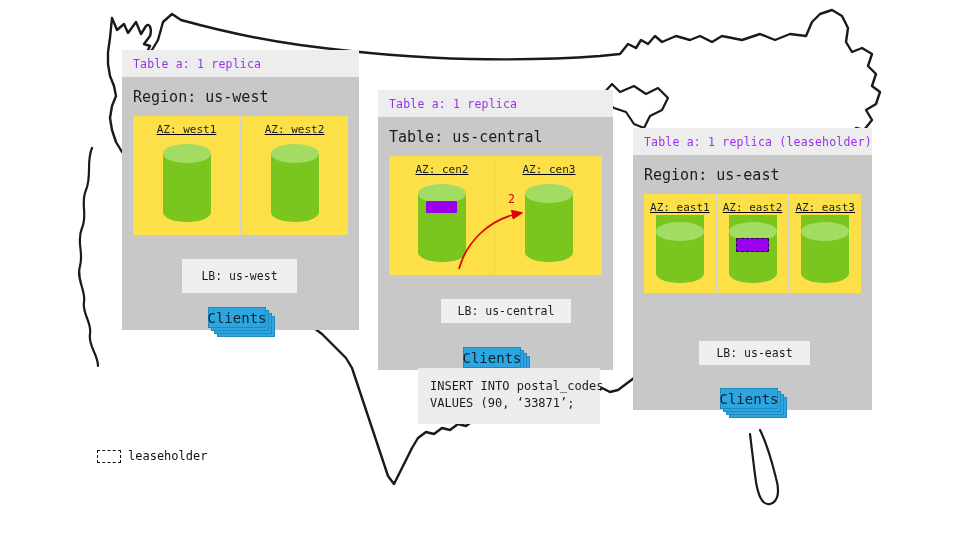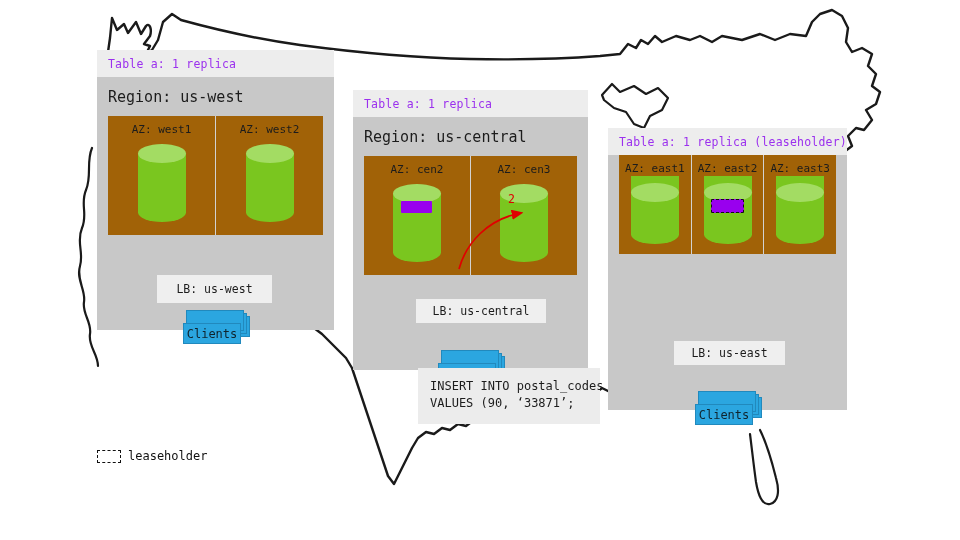--- a/index.html
+++ b/index.html
@@ -4,30 +4,30 @@
 <style>
   html,body{margin:0;padding:0;}
   body{
     width:960px;height:540px;background:#ffffff;overflow:hidden;position:relative;
     font-family:"DejaVu Sans Mono","Liberation Mono",monospace;
   }
   #canvas{position:absolute;left:0;top:0;width:960px;height:540px;}
   #map{position:absolute;left:0;top:0;width:960px;height:540px;pointer-events:none;}
 
   
-  .region{position:absolute;}
+  .region{position:absolute;margin-left:25px;}
   .region-header{
     background:#ededed;color:#9b30ee;font-size:11.5px;
     padding:7px 0 6px 11px;letter-spacing:.2px;white-space:nowrap;
   }
   .region-body{background:#c8c8c8;padding:0 0 0 0;}
   .region-title{
     color:#1c1c1c;font-size:15px;padding:11px 0 10px 11px;white-space:nowrap;
   }
-  .az-row{display:flex;background:#a16207;margin:0 11px;}
+  .az-row{display:flex;background:#fde047;margin:0 11px;text-decoration:underline;}
   .az-cell{
     flex:1;border-right:1px solid #d2d2d2;
     display:flex;flex-direction:column;align-items:center;
     padding:7px 0 10px 0;position:relative;
   }
   .az-cell:last-child{border-right:none;}
   .az-label{font-size:11px;color:#1c1c1c;white-space:nowrap;margin-bottom:8px;}
 
   
   .cyl{position:relative;}
@@ -48,23 +48,23 @@
   .lb{
     position:absolute;background:#efefef;
     font-size:11.5px;color:#1c1c1c;white-space:nowrap;
     display:flex;align-items:center;justify-content:center;
   }
 
   
   .clients{position:absolute;}
   .clients .sheet{position:absolute;background:#2ba6e0;border:1px solid #2189bd;}
   .clients .front{
-    position:absolute;left:0;top:16px;background:#2ba6e0;border:1px solid #2189bd;
+    position:absolute;left:0;top:0;background:#2ba6e0;border:1px solid #2189bd;
     display:flex;align-items:center;justify-content:center;
-    font-size:12px;color:#10242e;
+    font-size:14px;color:#10242e;
   }
 
   
   .sql{
     position:absolute;background:#ececec;color:#1c1c1c;
     font-size:12px;line-height:1.45;padding:10px 0 10px 12px;white-space:pre;
   }
 
   
   .arrow-num{
@@ -150,35 +150,35 @@
           <div class="az-label">AZ: west2</div>
           <div class="cyl" style="width:48px;height:78px;">
             <div class="body" style="height:68px;"></div>
             <div class="top" style="height:19px;"></div>
           </div>
         </div>
 
 
       </div>
 
-      <div class="lb" style="left:60px;top:198px;width:115px;height:28px;">LB: us-west</div>
+      <div class="lb" style="left:60px;top:182px;width:115px;height:34px;">LB: us-west</div>
 
       <div class="clients" style="left:86px;top:230px;width:66px;height:28px;">
         <div class="sheet" style="left:9px;top:9px;width:56px;height:19px;"></div>
         <div class="sheet" style="left:6px;top:6px;width:56px;height:19px;"></div>
         <div class="sheet" style="left:3px;top:3px;width:56px;height:19px;"></div>
         <div class="front" style="width:56px;height:19px;">Clients</div>
       </div>
     </div>
   </div>
 
   <div class="region" id="r-central" style="left:353px;top:90px;width:235px;">
     <div class="region-header">Table a: 1 replica</div>
     <div class="region-body" style="height:253px;position:relative;">
-      <div class="region-title">Region: us-central</div>
+      <div class="region-title">Table: us-central</div>
       <div class="az-row" style="height:119px;">
 
 
         <div class="az-cell">
           <div class="az-label">AZ: cen2</div>
           <div class="cyl" style="width:48px;height:78px;">
             <div class="body" style="height:68px;"></div>
             <div class="top" style="height:19px;"></div>
             <div class="chip" style="left:8px;top:17px;width:31px;height:12px;"></div>
           </div>
@@ -214,20 +214,21 @@
     <path fill="none" stroke="#e00000" stroke-width="1.7" marker-end="url(#ah)" d="M19,84 C26,58 48,34 81,28"></path>
   </svg>
   <div class="arrow-num" style="left:508px;top:192px;">2</div>
 
   <div class="sql" style="left:418px;top:368px;width:170px;height:36px;">INSERT INTO postal_codes
 VALUES (90, ‘33871’;</div>
 
   <div class="region" id="r-east" style="left:608px;top:128px;width:239px;">
     <div class="region-header">Table a: 1 replica (leaseholder)</div>
     <div class="region-body" style="height:255px;position:relative;">
+      <div class="region-title">Region: us-east</div>
       <div class="az-row" style="height:99px;">
 
         <div class="az-cell">
           <div class="az-label">AZ: east1</div>
           <div class="cyl" style="width:48px;height:78px;">
             <div class="body" style="height:68px;"></div>
             <div class="top" style="height:19px;"></div>
           </div>
         </div>
 

